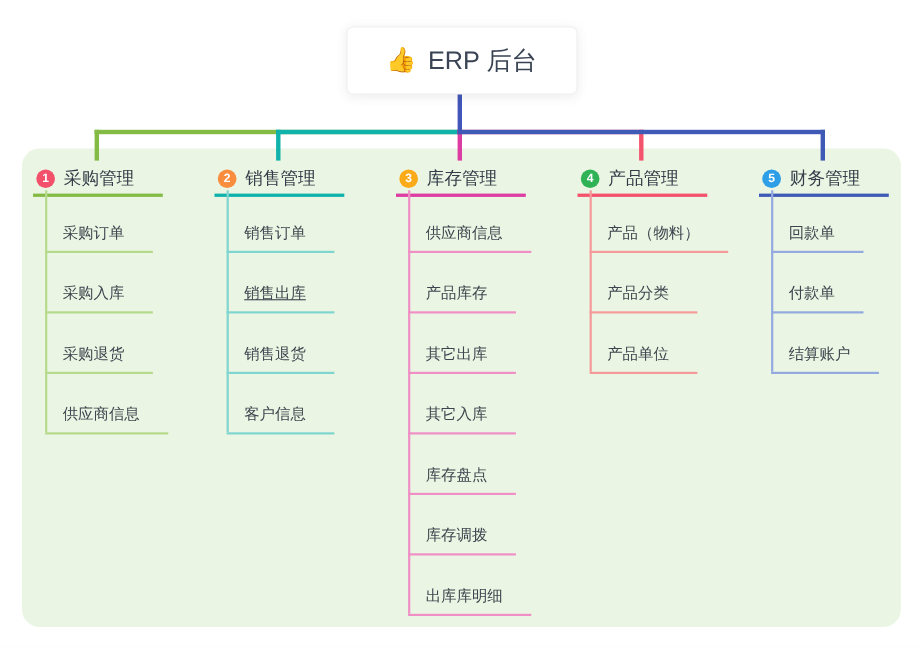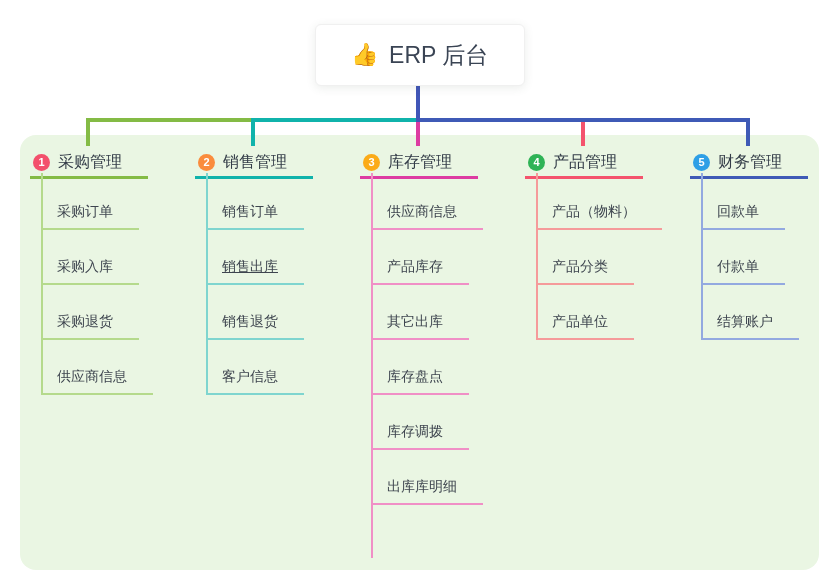--- a/index.html
+++ b/index.html
@@ -118,20 +118,23 @@
         <div class="child">
           <span class="node-text" style="border-bottom-color: rgb(240, 143, 198);">供应商信息</span>
         </div>
         <div class="child">
           <span class="node-text" style="border-bottom-color: rgb(240, 143, 198);">产品库存</span>
         </div>
         <div class="child">
           <span class="node-text" style="border-bottom-color: rgb(240, 143, 198);">其它出库</span>
         </div>
         <div class="child">
+          <span class="node-text" style="border-bottom-color: rgb(240, 143, 198);">其它入库</span>
+        </div>
+        <div class="child">
           <span class="node-text" style="border-bottom-color: rgb(240, 143, 198);">库存盘点</span>
         </div>
         <div class="child">
           <span class="node-text" style="border-bottom-color: rgb(240, 143, 198);">库存调拨</span>
         </div>
         <div class="child">
           <span class="node-text" style="border-bottom-color: rgb(240, 143, 198); font-family: Liberation Serif, serif;">出库库明细</span>
         </div>
       </div>
     </div>

